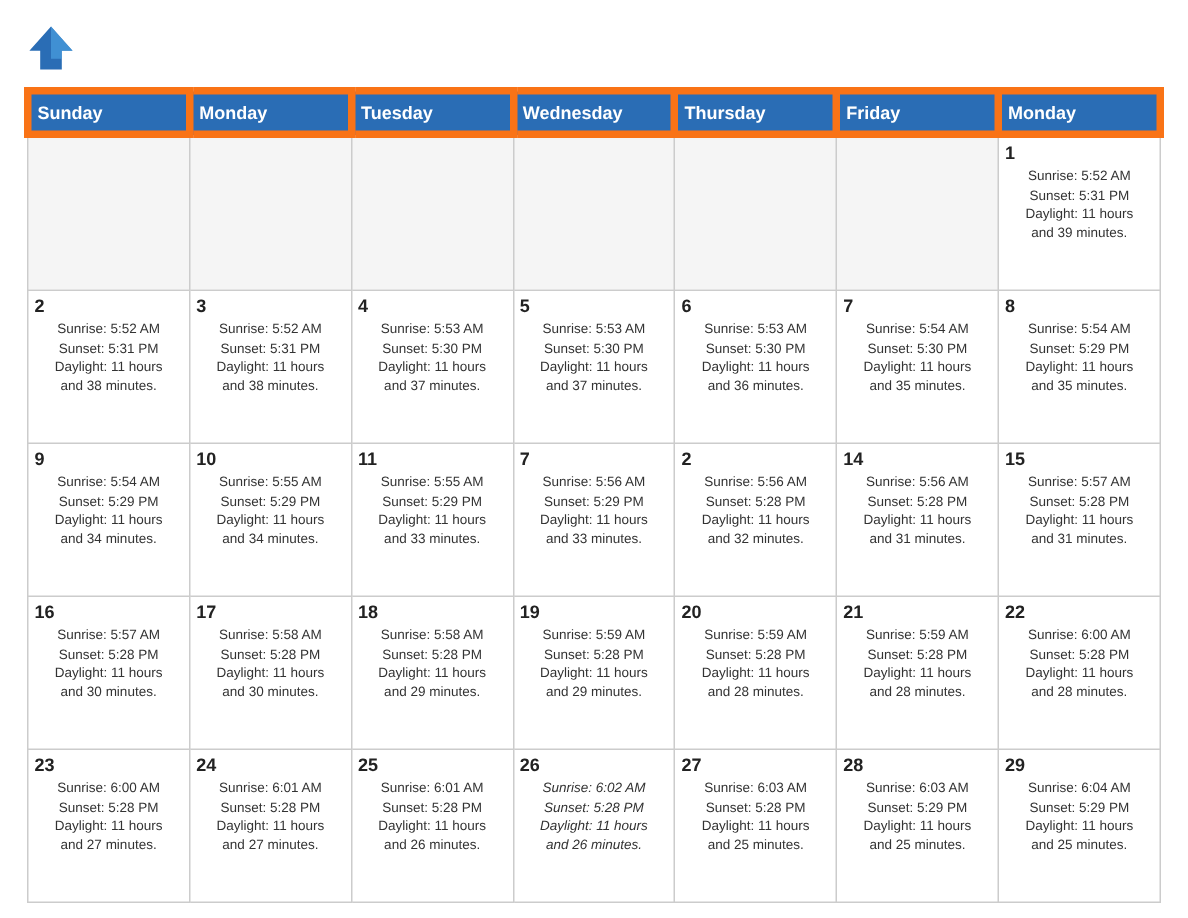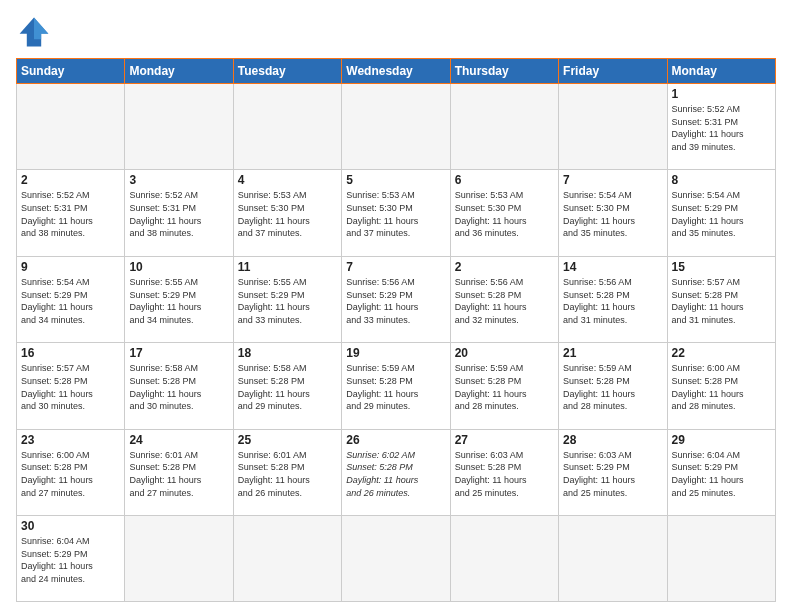--- a/index.html
+++ b/index.html
@@ -64,21 +64,21 @@
       width: 100%;
       table-layout: fixed;
     }
     .calendar th {
       background: #2a6db5;
       color: #fff;
       font-size: 12px;
       font-weight: bold;
       padding: 5px 4px;
       text-align: left;
-      border: 1px solid #f97316;
+      border: 5px solid #f97316;
     }
     .calendar td {
       border: 1px solid #ccc;
       vertical-align: top;
       padding: 3px 4px;
       font-size: 9.5px;
       color: #333;
       background: #fff;
       height: 74px;
     }
@@ -92,20 +92,21 @@
       font-size: 12px;
       font-weight: bold;
       color: #222;
       display: block;
       margin-bottom: 2px;
     }
     .cell-info {
       font-size: 9px;
       line-height: 1.4;
       color: #333;
+      text-align: center;
     }
   </style>
 </head>
 <body>
 
 <div class="page">
   <div class="header">
     <div class="logo">
       <svg class="logo-icon" viewBox="0 0 40 40">
         <polygon points="20,4 36,22 28,22 28,36 12,36 12,22 4,22" fill="#2a6db5"></polygon>
@@ -347,30 +348,15 @@
 and 25 minutes.</div>
           </td>
           <td>
             <span class="day-num">29</span>
             <div class="cell-info" style="white-space: pre-line;">Sunrise: 6:04 AM
 Sunset: 5:29 PM
 Daylight: 11 hours
 and 25 minutes.</div>
           </td>
         </tr>
-        <tr>
-          <td class="last-row">
-            <span class="day-num">30</span>
-            <div class="cell-info" style="white-space: pre-line;">Sunrise: 6:04 AM
-Sunset: 5:29 PM
-Daylight: 11 hours
-and 24 minutes.</div>
-          </td>
-          <td class="last-row empty"></td>
-          <td class="last-row empty"></td>
-          <td class="last-row empty"></td>
-          <td class="last-row empty"></td>
-          <td class="last-row empty"></td>
-          <td class="last-row empty"></td>
-        </tr>
       </tbody>
   </table>
 </div>
 
 </body></html>

